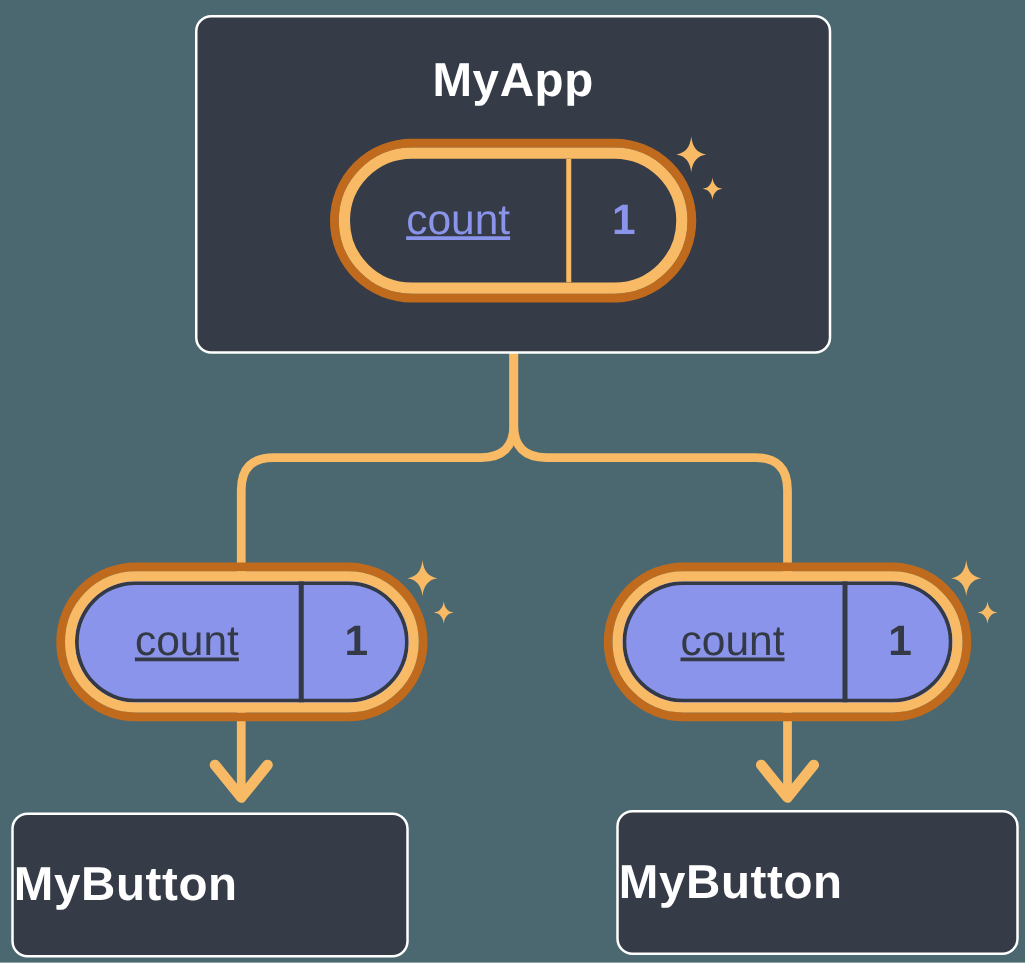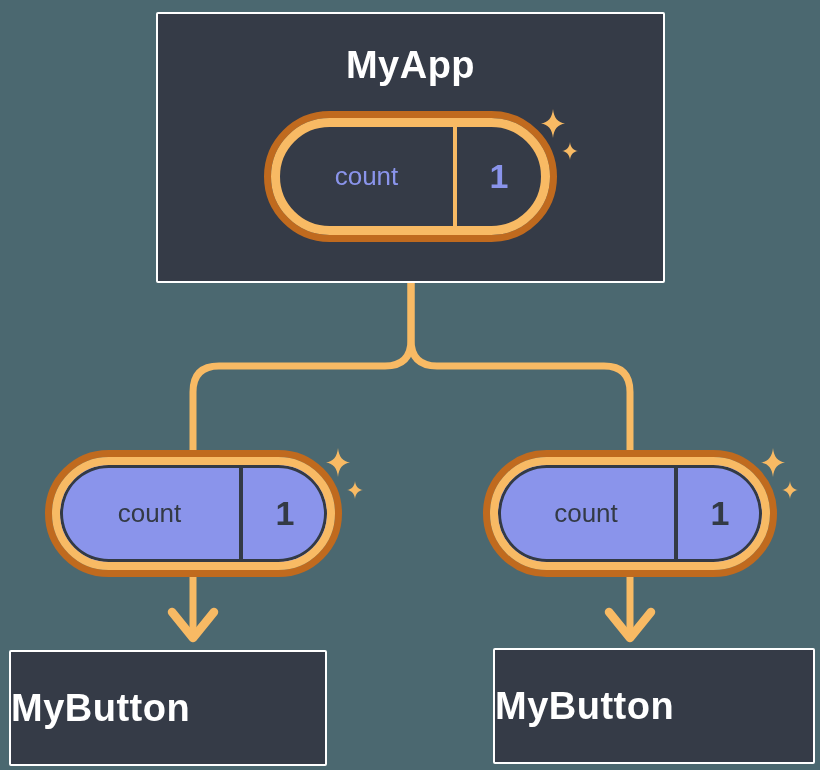--- a/index.html
+++ b/index.html
@@ -33,21 +33,21 @@
     stroke-width: 8.5;
     stroke-linecap: round;
     stroke-linejoin: round;
   }
 
   
   .node {
     position: absolute;
     background: #353B47;
     border: 2.5px solid #FFFFFF;
-    border-radius: 2px;
+    border-radius: 13px;
     box-sizing: border-box;
     z-index: 2;
     color: #FFFFFF;
   }
   .node-title {
     text-align: center;
     font-size: 38px;
     font-weight: 600;
     letter-spacing: 0.5px;
     color: #FFFFFF;
@@ -80,21 +80,22 @@
   .pill--prop  .pill-inner {
     border-width: 8px;
     background: #8A94EB;
     box-shadow: inset 0 0 0 3px #333A45;
   }
   .pill-cell-name {
     flex: 1;
     display: flex;
     align-items: center;
     justify-content: center;
-    font-size: 26px;
+    font-size: 34px;
+    text-decoration: underline;
   }
   .pill-cell-value {
     width: 84px;
     display: flex;
     align-items: center;
     justify-content: center;
     font-size: 34px;
     font-weight: 700;
   }
   .pill-divider { width: 4px; }

